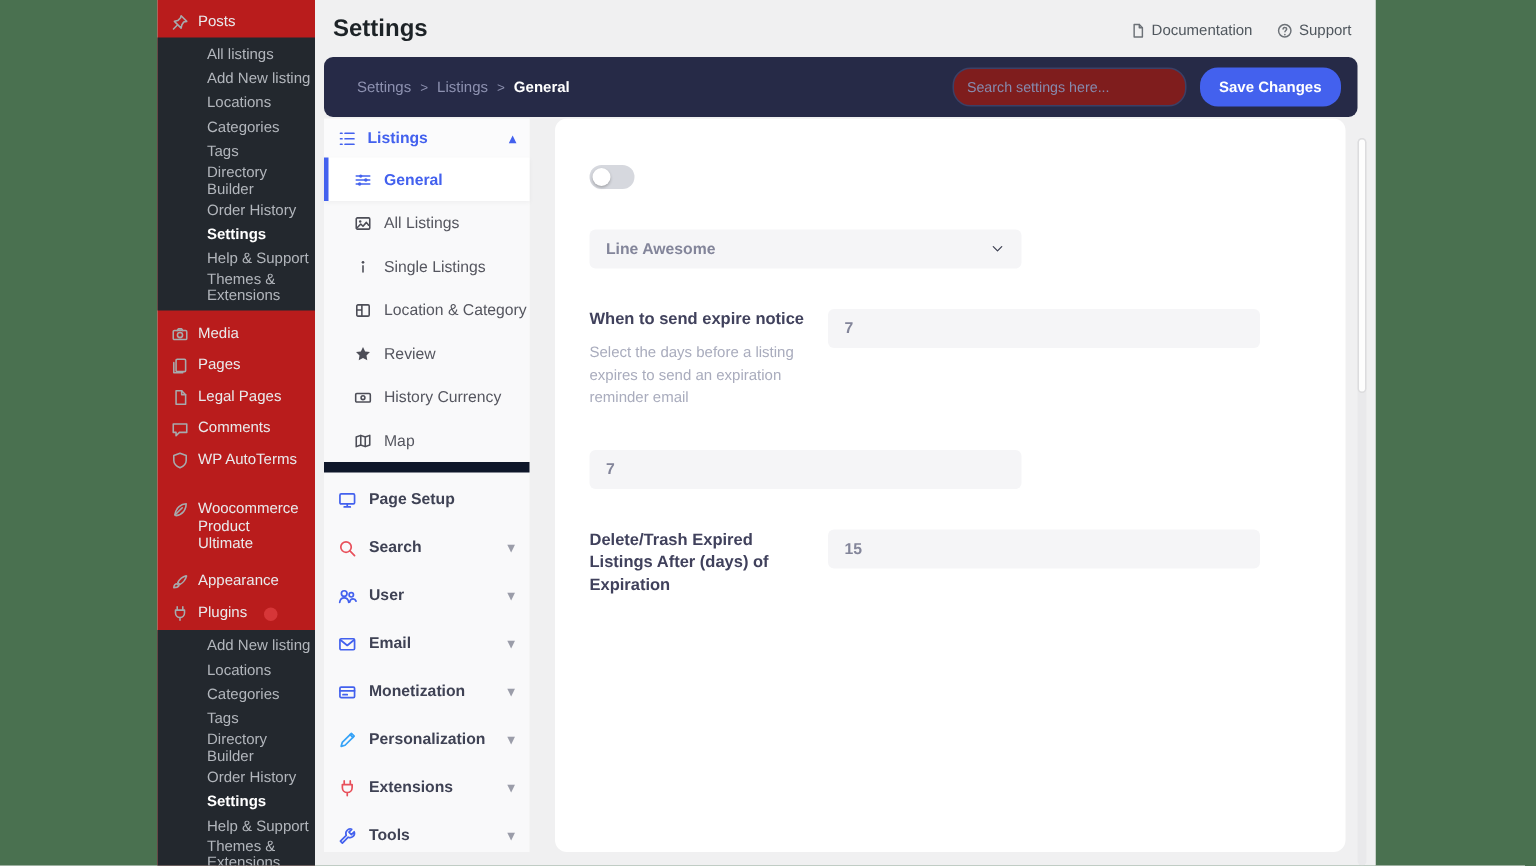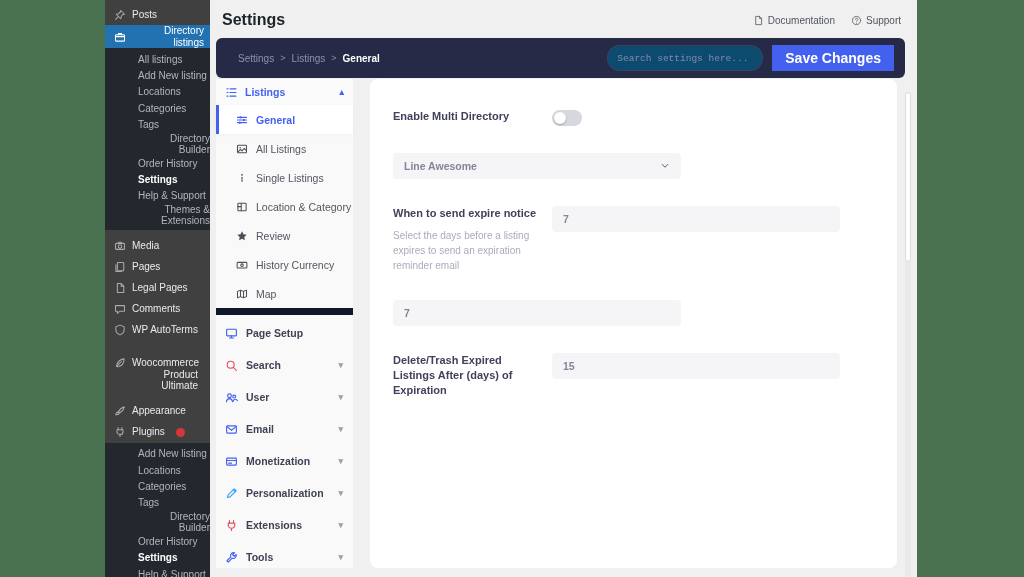--- a/index.html
+++ b/index.html
@@ -5,21 +5,21 @@
   html,body{margin:0;padding:0;}
   body{
     width:1024px;height:577px;position:relative;overflow:hidden;
     background:#4a7150;
     font-family:"Liberation Sans", sans-serif;
     -webkit-font-smoothing:antialiased;
   }
   .screen{position:absolute;left:105px;top:0;width:812px;height:577px;display:flex;background:#f0f0f1;}
 
   
-  .wp-sidebar{width:105px;height:577px;background:#404040;flex-shrink:0;padding-top:4px;box-sizing:border-box;position:relative;z-index:3;font-size:10px;text-align:right;}
+  .wp-sidebar{width:105px;height:577px;background:#b91c1c;flex-shrink:0;padding-top:4px;box-sizing:border-box;position:relative;z-index:3;font-size:10px;}
   .wp-item{display:flex;align-items:center;gap:6px;min-height:21px;padding:0 6px 0 9px;color:#e9eaec;position:relative;cursor:pointer;}
   .wp-item .icn{width:12px;height:12px;color:#a7aaad;flex-shrink:0;display:inline-flex;}
   .wp-item .icn svg{width:12px;height:12px;}
   .wp-item span.lbl{line-height:1.15;}
   .wp-item.two{align-items:flex-start;padding-top:4px;min-height:32px;margin-top:13px;}
   .wp-item.two span.lbl{width:66px;}
   .wp-item.gap{margin-top:9px;}
   .wp-item.active{background:#2271b1;color:#fff;}
   .wp-item.active .icn{color:#fff;}
   .wp-item.active::after{content:"";position:absolute;right:-6px;top:50%;margin-top:-6px;border:6px solid transparent;border-left-color:#2271b1;}
@@ -36,23 +36,23 @@
   .top-links{display:flex;gap:16px;align-items:center;font-size:10px;color:#50575e;}
   .top-link{display:flex;align-items:center;gap:4px;cursor:pointer;}
   .top-link .icn{display:inline-flex;color:#6c7177;}
   .top-link .icn svg{width:11px;height:11px;}
 
   .crumb-bar{margin:0 12px 0 6px;height:40px;background:#262a47;border-radius:6px;display:flex;align-items:center;justify-content:space-between;padding:0 11px 0 22px;flex-shrink:0;}
   .crumbs{font-size:10px;color:#8d91b0;display:flex;gap:6px;align-items:center;}
   .crumbs .sep{color:#8d91b0;font-size:9px;}
   .crumbs .current{color:#ffffff;font-weight:bold;}
   .bar-right{display:flex;align-items:center;gap:9px;}
-  .search-input{width:136px;height:24px;background:#0c4a6e;border:1px solid #3c4066;border-radius:12px;color:#9a9ec0;font-size:9.5px;padding:0 9px;outline:none;font-family:Liberation Mono, monospace;}
+  .search-input{width:136px;height:24px;background:#7f1d1d;border:1px solid #3c4066;border-radius:12px;color:#9a9ec0;font-size:9.5px;padding:0 9px;outline:none;font-family:Liberation Sans, sans-serif;}
   .search-input::placeholder{color:#868aad;}
-  .save-btn{height:26px;padding:0 13px;background:#4361ee;border:none;border-radius:0;color:#fff;font-size:14px;font-weight:bold;cursor:pointer;font-family:"Liberation Sans",sans-serif;}
+  .save-btn{height:26px;padding:0 13px;background:#4361ee;border:none;border-radius:12px;color:#fff;font-size:10px;font-weight:bold;cursor:pointer;font-family:"Liberation Sans",sans-serif;}
 
   .content{display:flex;align-items:stretch;padding:0 20px 0 6px;margin-top:1px;height:489px;overflow:hidden;}
 
   
   .nav{width:137px;flex-shrink:0;background:#f9f9fa;display:flex;flex-direction:column;font-size:10.5px;}
   .nav-header{display:flex;align-items:center;gap:7px;height:26px;padding:0 9px;color:#4361ee;font-weight:bold;background:#fbfbfc;cursor:pointer;flex-shrink:0;}
   .nav-header .icn{display:inline-flex;}
   .nav-header .icn svg{width:13px;height:13px;}
   .nav-header .chev{margin-left:auto;font-size:9px;color:#4361ee;}
   .nav-listings{background:#f9f9fa;}
@@ -97,29 +97,20 @@
           <span class="icn">
             <svg viewBox="0 0 16 16" fill="none" stroke="currentColor" stroke-width="1.4" stroke-linecap="round" stroke-linejoin="round">
               <path d="M9 2l5 5-2.7.6L9.7 10 9 13 3 7l3-.7L8.4 4z"></path>
               <path d="M5.5 10.5L2.2 13.8"></path>
             </svg>
           </span>
           <span class="lbl">Posts</span>
         </div>
       </div>
 
-    <div class="wp-item active">
-      <span class="icn">
-          <svg viewBox="0 0 16 16" fill="none" stroke="currentColor" stroke-width="1.4" stroke-linecap="round" stroke-linejoin="round">
-            <rect x="2" y="5" width="12" height="8.5" rx="1"></rect>
-            <path d="M2 7.5h12M6 5V3.5h4V5"></path>
-          </svg>
-        </span>
-      <span class="lbl">Directory listings</span>
-    </div>
 
     <div class="wp-submenu">
 
         <div class="wp-sub">
           <span>All listings</span>
         </div>
 
         <div class="wp-sub">
           <span>Add New listing</span>
         </div>
@@ -501,24 +492,20 @@
               </span>
               <span>Tools</span>
               <span class="chev">▾</span>
             </div>
           </div>
       </div>
 
       <div class="panel">
 
           <div class="row">
-            <div class="row-left">
-              <div class="row-label">Enable Multi Directory</div>
-
-            </div>
             <div class="row-control">
               <div class="toggle">
                 <div class="knob"></div>
               </div>
             </div>
           </div>
 
           <div class="row">
             <div class="row-control">
               <div class="select">

